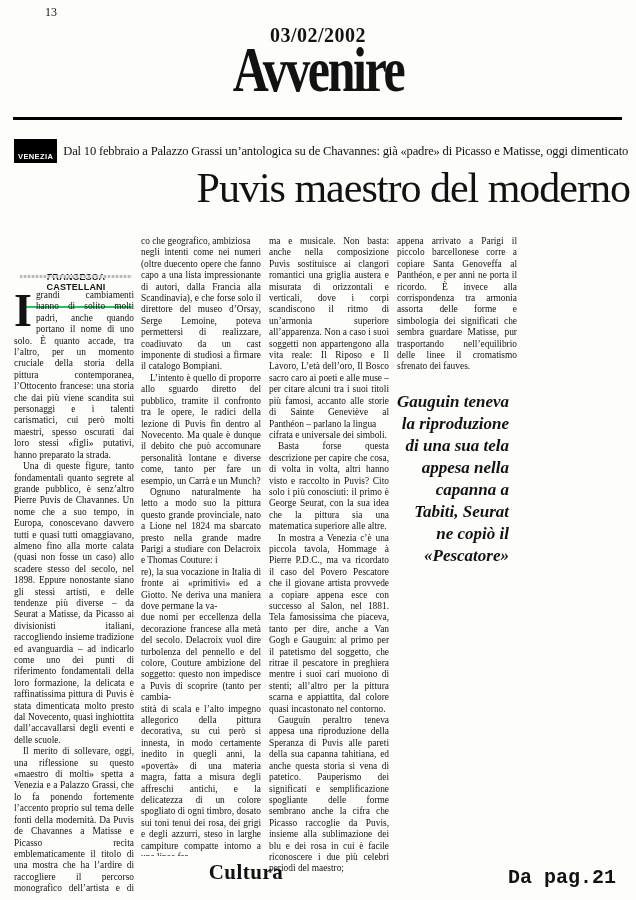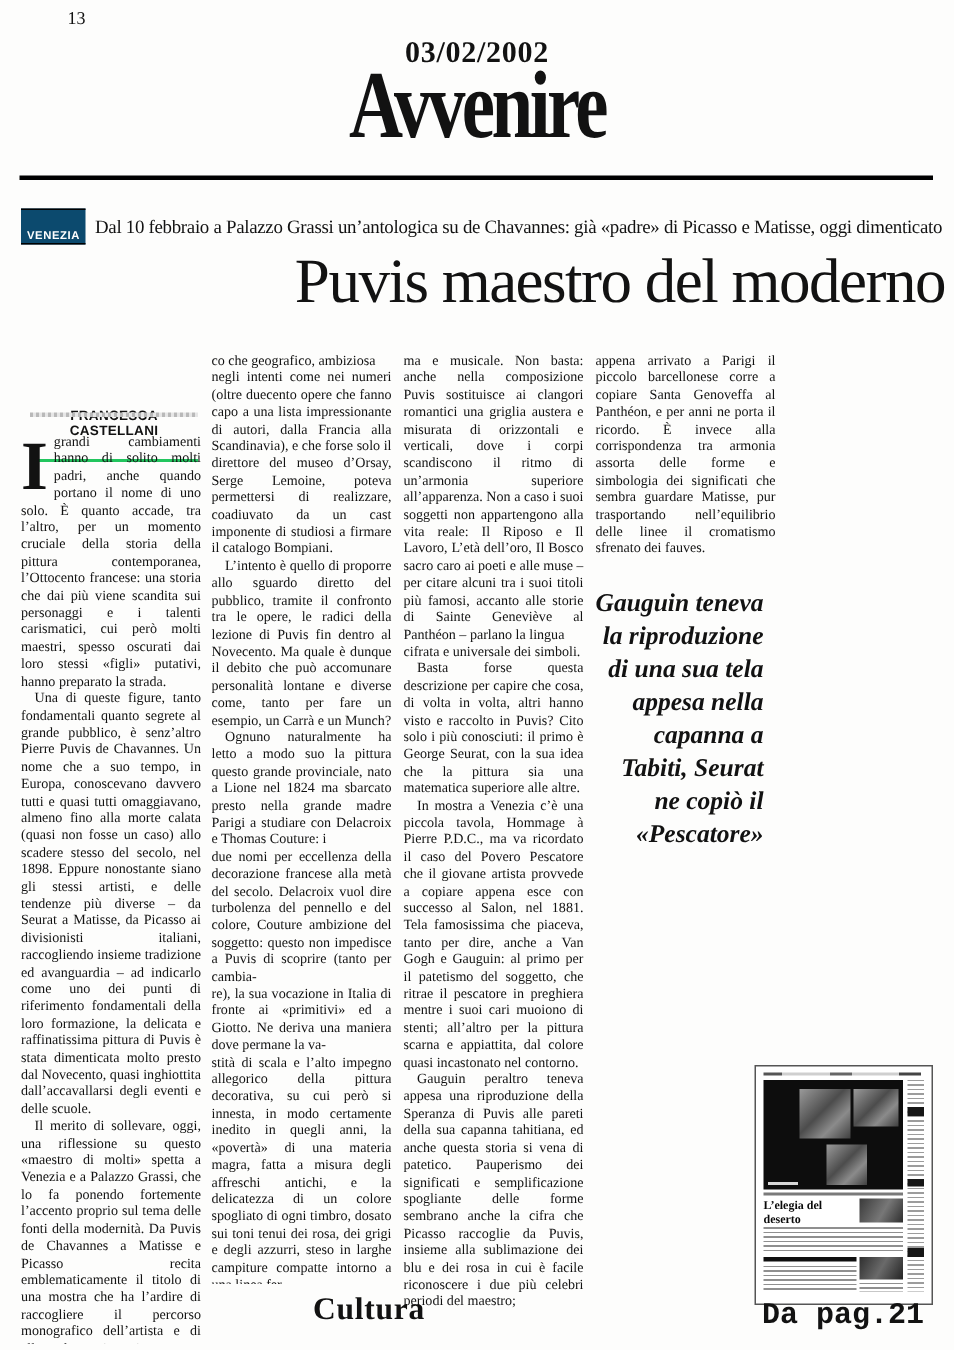--- a/index.html
+++ b/index.html
@@ -12,21 +12,21 @@
               font-size:20px;font-weight:bold;letter-spacing:.5px;}
   .masthead{position:absolute;left:0;right:0;top:40px;text-align:center;
             font-size:64px;font-weight:bold;letter-spacing:-3px;line-height:60px;
             transform:scaleX(.78);transform-origin:50% 50%;}
   .edition{position:absolute;left:0;right:0;top:99px;text-align:center;
            font-size:17px;font-weight:bold;}
   .head-rule{position:absolute;left:13px;right:14px;top:117px;height:3px;background:#000;}
 
   
   .kicker{position:absolute;left:14px;right:4px;top:139px;display:flex;align-items:center;gap:6px;}
-  .loc-badge{background:#0c4a6e;color:#fff;font-family:"Liberation Sans",sans-serif;
+  .loc-badge{background:#000000;color:#fff;font-family:"Liberation Sans",sans-serif;
              font-size:7.5px;font-weight:bold;letter-spacing:.4px;padding:12px 4px 1px;
              border-top:1px solid #000;border-bottom:1px solid #000;flex:0 0 auto;}
   .kicker-text{font-size:12.6px;letter-spacing:-.2px;white-space:nowrap;}
 
   
   .headline{position:absolute;left:6px;right:6px;top:153px;text-align:right;
             font-size:42px;line-height:70px;letter-spacing:-1px;font-weight:400;}
   .byline{position:absolute;left:20px;top:272px;width:112px;
           font-family:"Liberation Sans",sans-serif;font-size:9px;font-weight:bold;
           letter-spacing:.2px;text-align:center;border-bottom:2px solid #22c55e;padding-bottom:14px;}
@@ -115,57 +115,35 @@
     <p><span class="dropcap">I</span><span>grandi cambiamenti hanno di solito molti padri, anche quando portano il nome di uno solo. È quanto accade, tra l’altro, per un momento cruciale della storia della pittura contemporanea, l’Ottocento francese: una storia che dai più viene scandita sui personaggi e i talenti carismatici, cui però molti maestri, spesso oscurati dai loro stessi «figli» putativi, hanno preparato la strada.</span></p>
     <p class="indent">Una di queste figure, tanto fondamentali quanto segrete al grande pubblico, è senz’altro Pierre Puvis de Chavannes. Un nome che a suo tempo, in Europa, conoscevano davvero tutti e quasi tutti omaggiavano, almeno fino alla morte calata (quasi non fosse un caso) allo scadere stesso del secolo, nel 1898. Eppure nonostante siano gli stessi artisti, e delle tendenze più diverse – da Seurat a Matisse, da Picasso ai divisionisti italiani, raccogliendo insieme tradizione ed avanguardia – ad indicarlo come uno dei punti di riferimento fondamentali della loro formazione, la delicata e raffinatissima pittura di Puvis è stata dimenticata molto presto dal Novecento, quasi inghiottita dall’accavallarsi degli eventi e delle scuole.</p>
     <p class="indent">Il merito di sollevare, oggi, una riflessione su questo «maestro di molti» spetta a Venezia e a Palazzo Grassi, che lo fa ponendo fortemente l’accento proprio sul tema delle fonti della modernità. Da Puvis de Chavannes a Matisse e Picasso recita emblematicamente il titolo di una mostra che ha l’ardire di raccogliere il percorso monografico dell’artista e di allargarlo sia in senso cronologi-</p>
   </div>
 
   <div class="col c2">
     <p>co che geografico, ambiziosa</p>
     <p class="gap-lg">negli intenti come nei numeri (oltre duecento opere che fanno capo a una lista impressionante di autori, dalla Francia alla Scandinavia), e che forse solo il direttore del museo d’Orsay, Serge Lemoine, poteva permettersi di realizzare, coadiuvato da un cast imponente di studiosi a firmare il catalogo Bompiani.</p>
     <p class="indent">L’intento è quello di proporre allo sguardo diretto del pubblico, tramite il confronto tra le opere, le radici della lezione di Puvis fin dentro al Novecento. Ma quale è dunque il debito che può accomunare personalità lontane e diverse come, tanto per fare un esempio, un Carrà e un Munch?</p>
     <p class="indent">Ognuno naturalmente ha letto a modo suo la pittura questo grande provinciale, nato a Lione nel 1824 ma sbarcato presto nella grande madre Parigi a studiare con Delacroix e Thomas Couture: i</p>
+    <p class="gap-sm">re), la sua vocazione in Italia di fronte ai «primitivi» ed a Giotto. Ne deriva una maniera dove permane la va-</p>
     <p class="gap-sm">due nomi per eccellenza della decorazione francese alla metà del secolo. Delacroix vuol dire turbolenza del pennello e del colore, Couture ambizione del soggetto: questo non impedisce a Puvis di scoprire (tanto per cambia-</p>
-    <p class="gap-sm">re), la sua vocazione in Italia di fronte ai «primitivi» ed a Giotto. Ne deriva una maniera dove permane la va-</p>
     <p class="gap-sm">stità di scala e l’alto impegno allegorico della pittura decorativa, su cui però si innesta, in modo certamente inedito in quegli anni, la «povertà» di una materia magra, fatta a misura degli affreschi antichi, e la delicatezza di un colore spogliato di ogni timbro, dosato sui toni tenui dei rosa, dei grigi e degli azzurri, steso in larghe campiture compatte intorno a una linea fer-</p>
   </div>
 
   <div class="col c3">
     <p>ma e musicale. Non basta: anche nella composizione Puvis sostituisce ai clangori romantici una griglia austera e misurata di orizzontali e verticali, dove i corpi scandiscono il ritmo di un’armonia superiore all’apparenza. Non a caso i suoi soggetti non appartengono alla vita reale: Il Riposo e Il Lavoro, L’età dell’oro, Il Bosco sacro caro ai poeti e alle muse – per citare alcuni tra i suoi titoli più famosi, accanto alle storie di Sainte Geneviève al Panthéon – parlano la lingua</p>
     <p class="gap-md">cifrata e universale dei simboli.</p>
     <p class="indent">Basta forse questa descrizione per capire che cosa, di volta in volta, altri hanno visto e raccolto in Puvis? Cito solo i più conosciuti: il primo è George Seurat, con la sua idea che la pittura sia una matematica superiore alle altre.</p>
     <p class="indent">In mostra a Venezia c’è una piccola tavola, Hommage à Pierre P.D.C., ma va ricordato il caso del Povero Pescatore che il giovane artista provvede a copiare appena esce con successo al Salon, nel 1881. Tela famosissima che piaceva, tanto per dire, anche a Van Gogh e Gauguin: al primo per il patetismo del soggetto, che ritrae il pescatore in preghiera mentre i suoi cari muoiono di stenti; all’altro per la pittura scarna e appiattita, dal colore quasi incastonato nel contorno.</p>
     <p class="indent">Gauguin peraltro teneva appesa una riproduzione della Speranza di Puvis alle pareti della sua capanna tahitiana, ed anche questa storia si vena di patetico. Pauperismo dei significati e semplificazione spogliante delle forme sembrano anche la cifra che Picasso raccoglie da Puvis, insieme alla sublimazione dei blu e dei rosa in cui è facile riconoscere i due più celebri periodi del maestro;</p>
   </div>
 
   <div class="col c4">
     <p>appena arrivato a Parigi il piccolo barcellonese corre a copiare Santa Genoveffa al Panthéon, e per anni ne porta il ricordo. È invece alla corrispondenza tra armonia assorta delle forme e simbologia dei significati che sembra guardare Matisse, pur trasportando nell’equilibrio delle linee il cromatismo sfrenato dei fauves.</p>
     <div class="pullquote">Gauguin teneva la riproduzione di una sua tela appesa nella capanna a Tabiti, Seurat ne copiò il «Pescatore»</div>
   </div>
 
   <div class="section-label">Cultura</div>
 
-  <div class="thumb">
-    <div class="t-head"></div>
-    <div class="t-photo-block">
-      <div class="ph ph1"></div>
-      <div class="ph ph2"></div>
-      <div class="ph ph3"></div>
-      <div class="t-phcap"></div>
-    </div>
-    <div class="t-side">
-      <div class="t-side-b1"></div>
-      <div class="t-side-b2"></div>
-      <div class="t-side-b3"></div>
-    </div>
-    <div class="t-capline"></div>
-    <div class="t-headline">L’elegia del deserto</div>
-    <div class="t-photo4"></div>
-    <div class="tx t-text1"></div>
-    <div class="t-bar"></div>
-    <div class="t-photo5"></div>
-    <div class="tx t-text2"></div>
-    <div class="tx t-text3"></div>
-  </div>
   <div class="frompage">Da pag.21</div>
 
 </div>
 
 </body></html>

